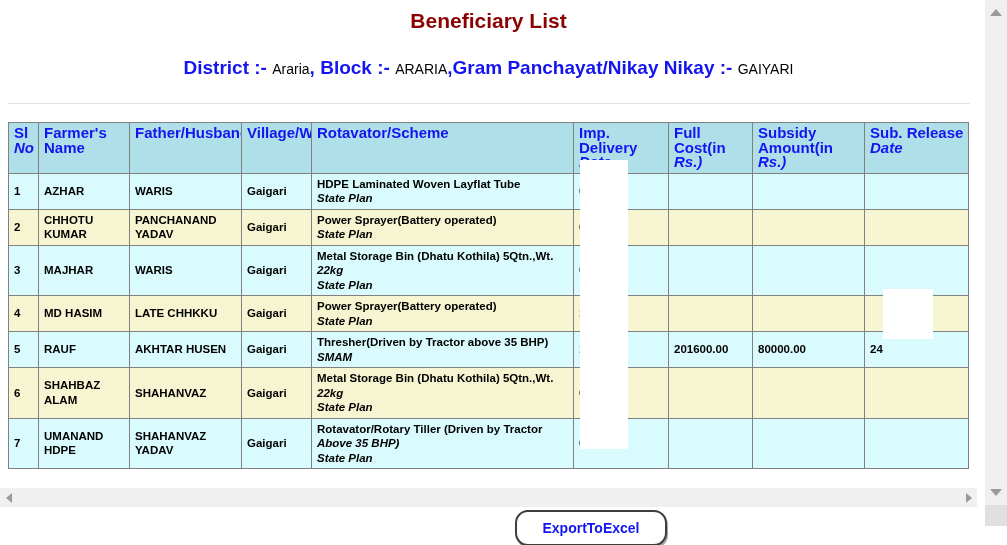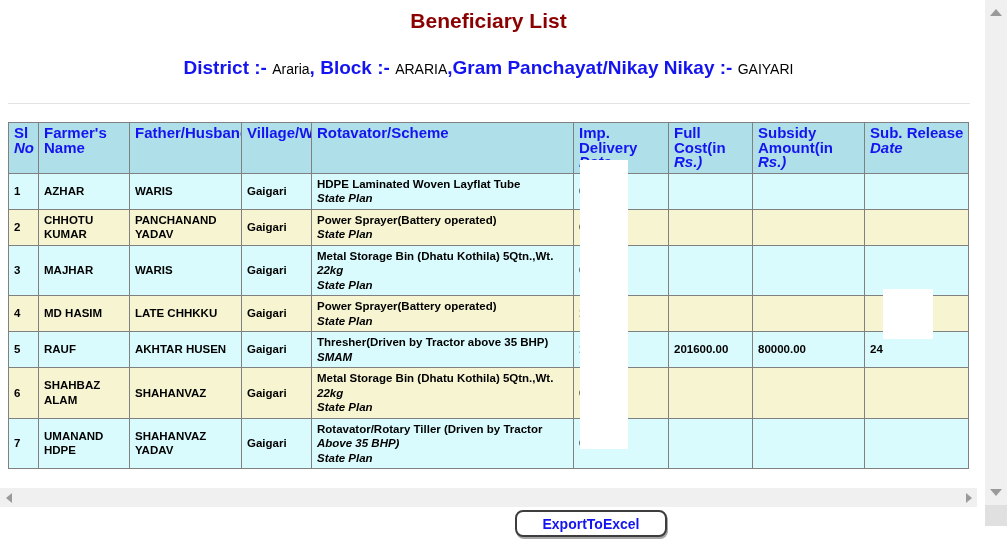--- a/index.html
+++ b/index.html
@@ -181,24 +181,24 @@
     width: 22px; height: 21px;
     background: #e0e0e0;
   }
 
   
   #export-btn {
     position: absolute;
     left: 515px;
     top: 510px;
     width: 152px;
-    height: 27px;
+    height: 36px;
     background: #ffffff;
     border: 2px solid #3d3d3d;
-    border-radius: 8px;
+    border-radius: 13px;
     color: #1414f0;
     font-size: 14px;
     font-weight: bold;
     font-family: "Liberation Sans", sans-serif;
     cursor: pointer;
     box-shadow: 1px 2px 0 rgba(0,0,0,0.35);
     padding: 0;
   }
 </style>
 </head>

